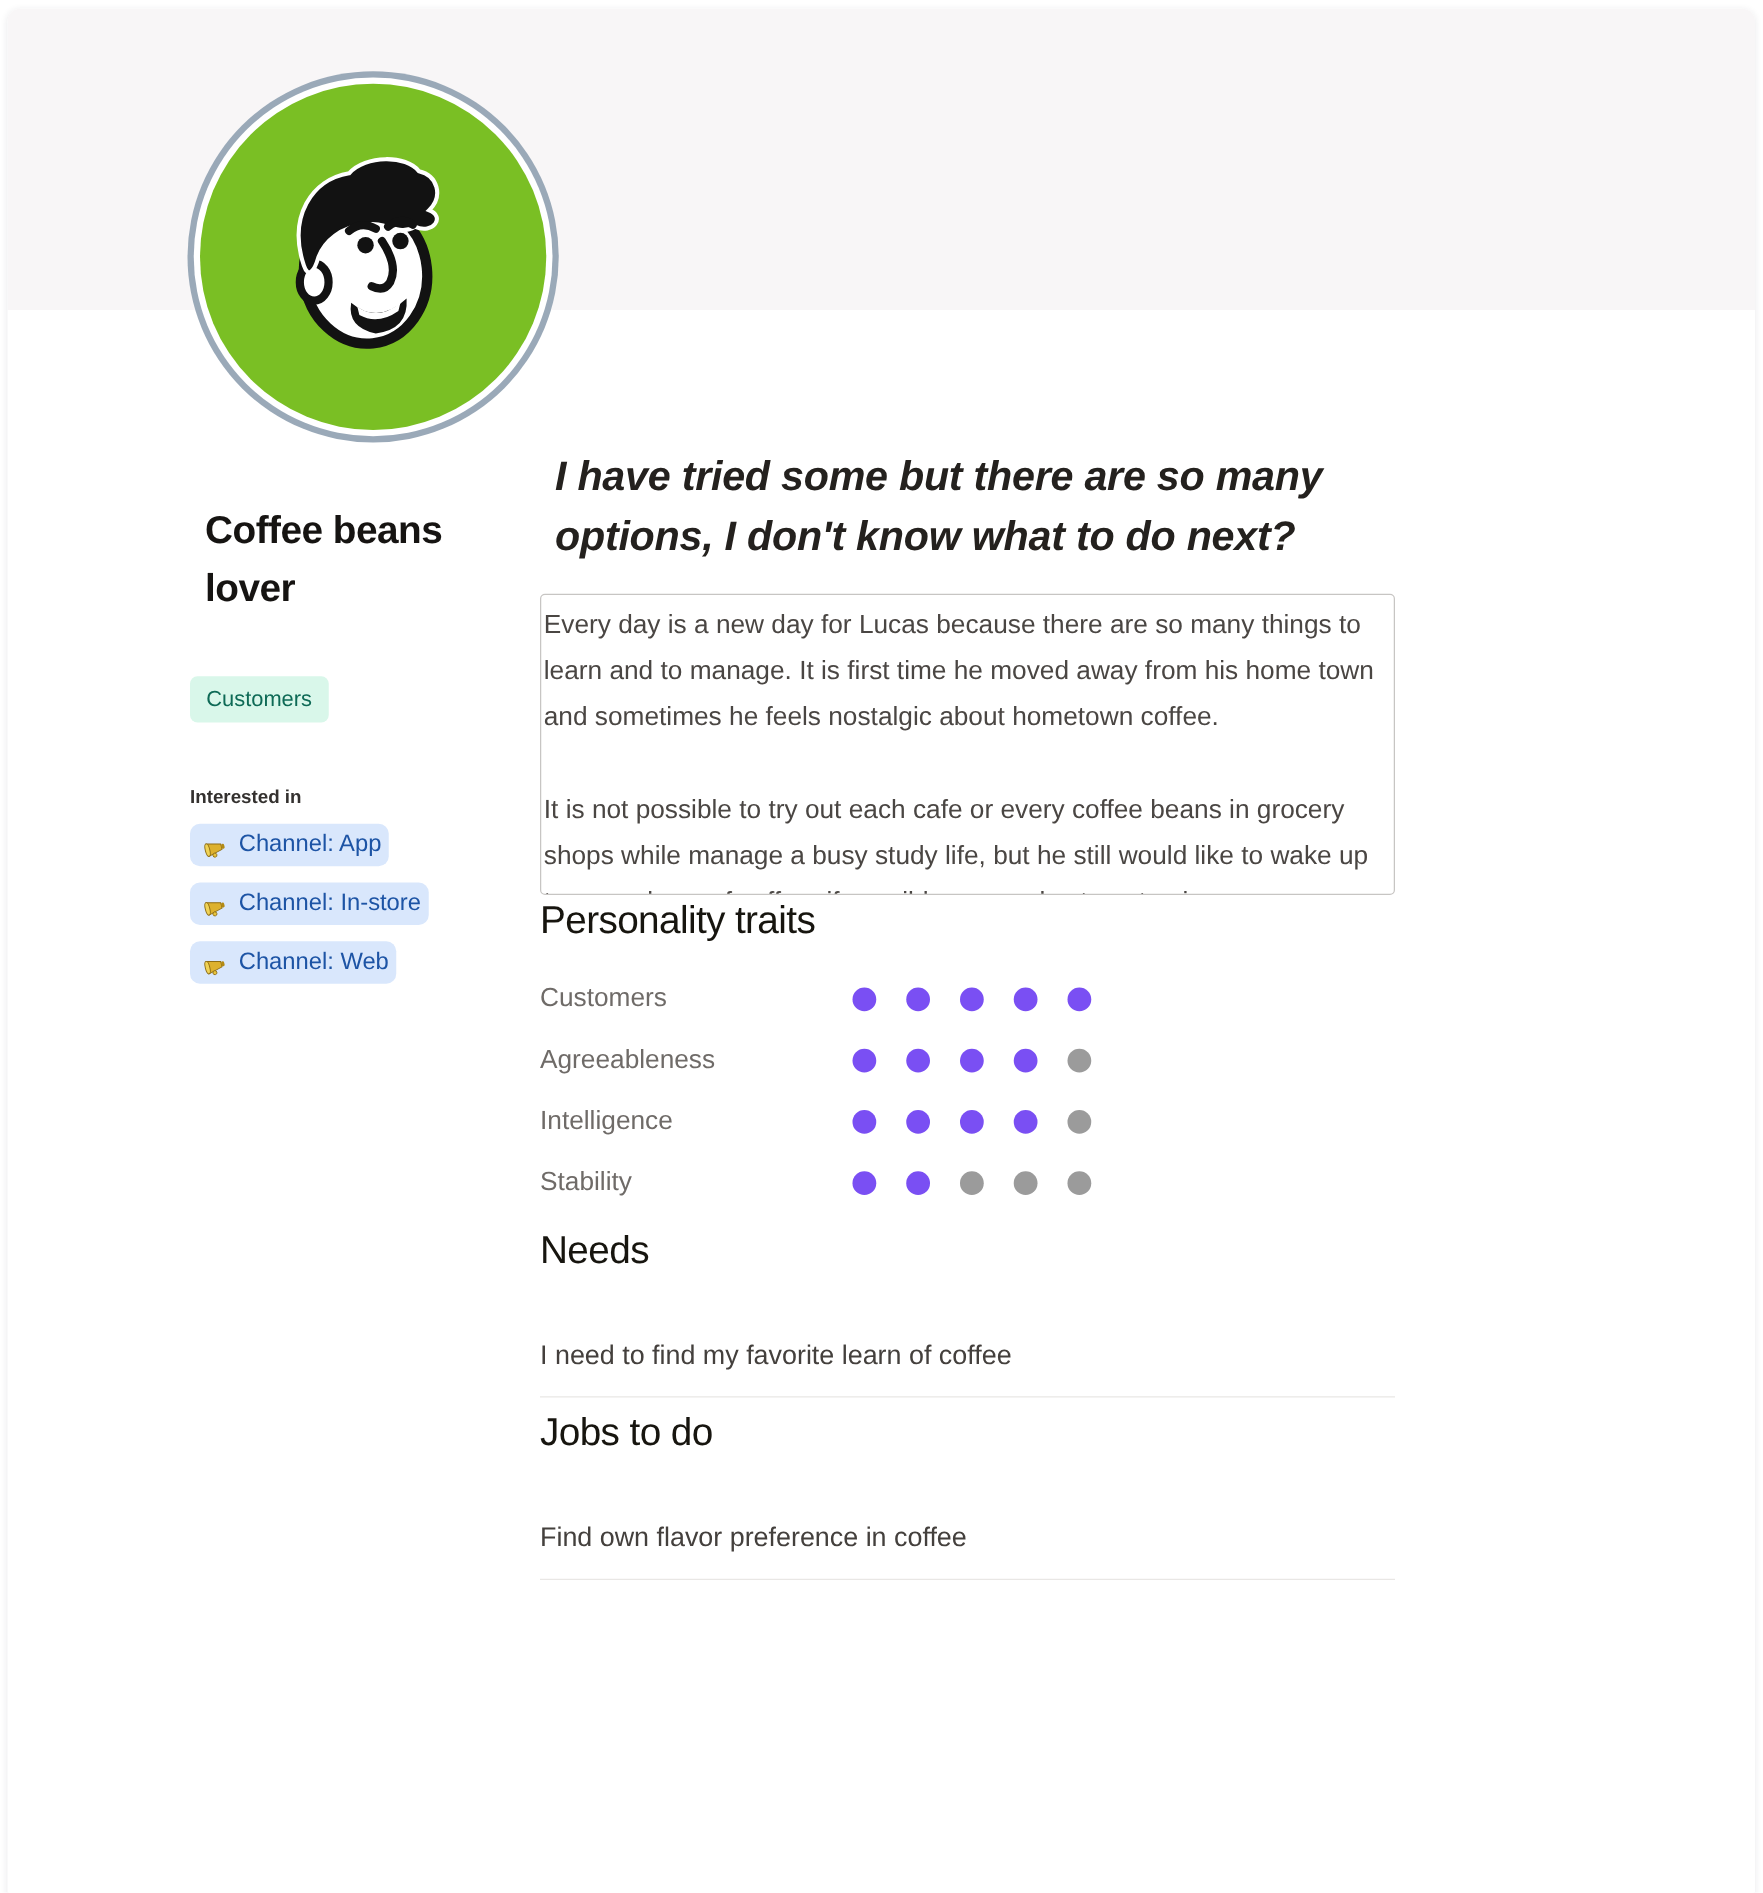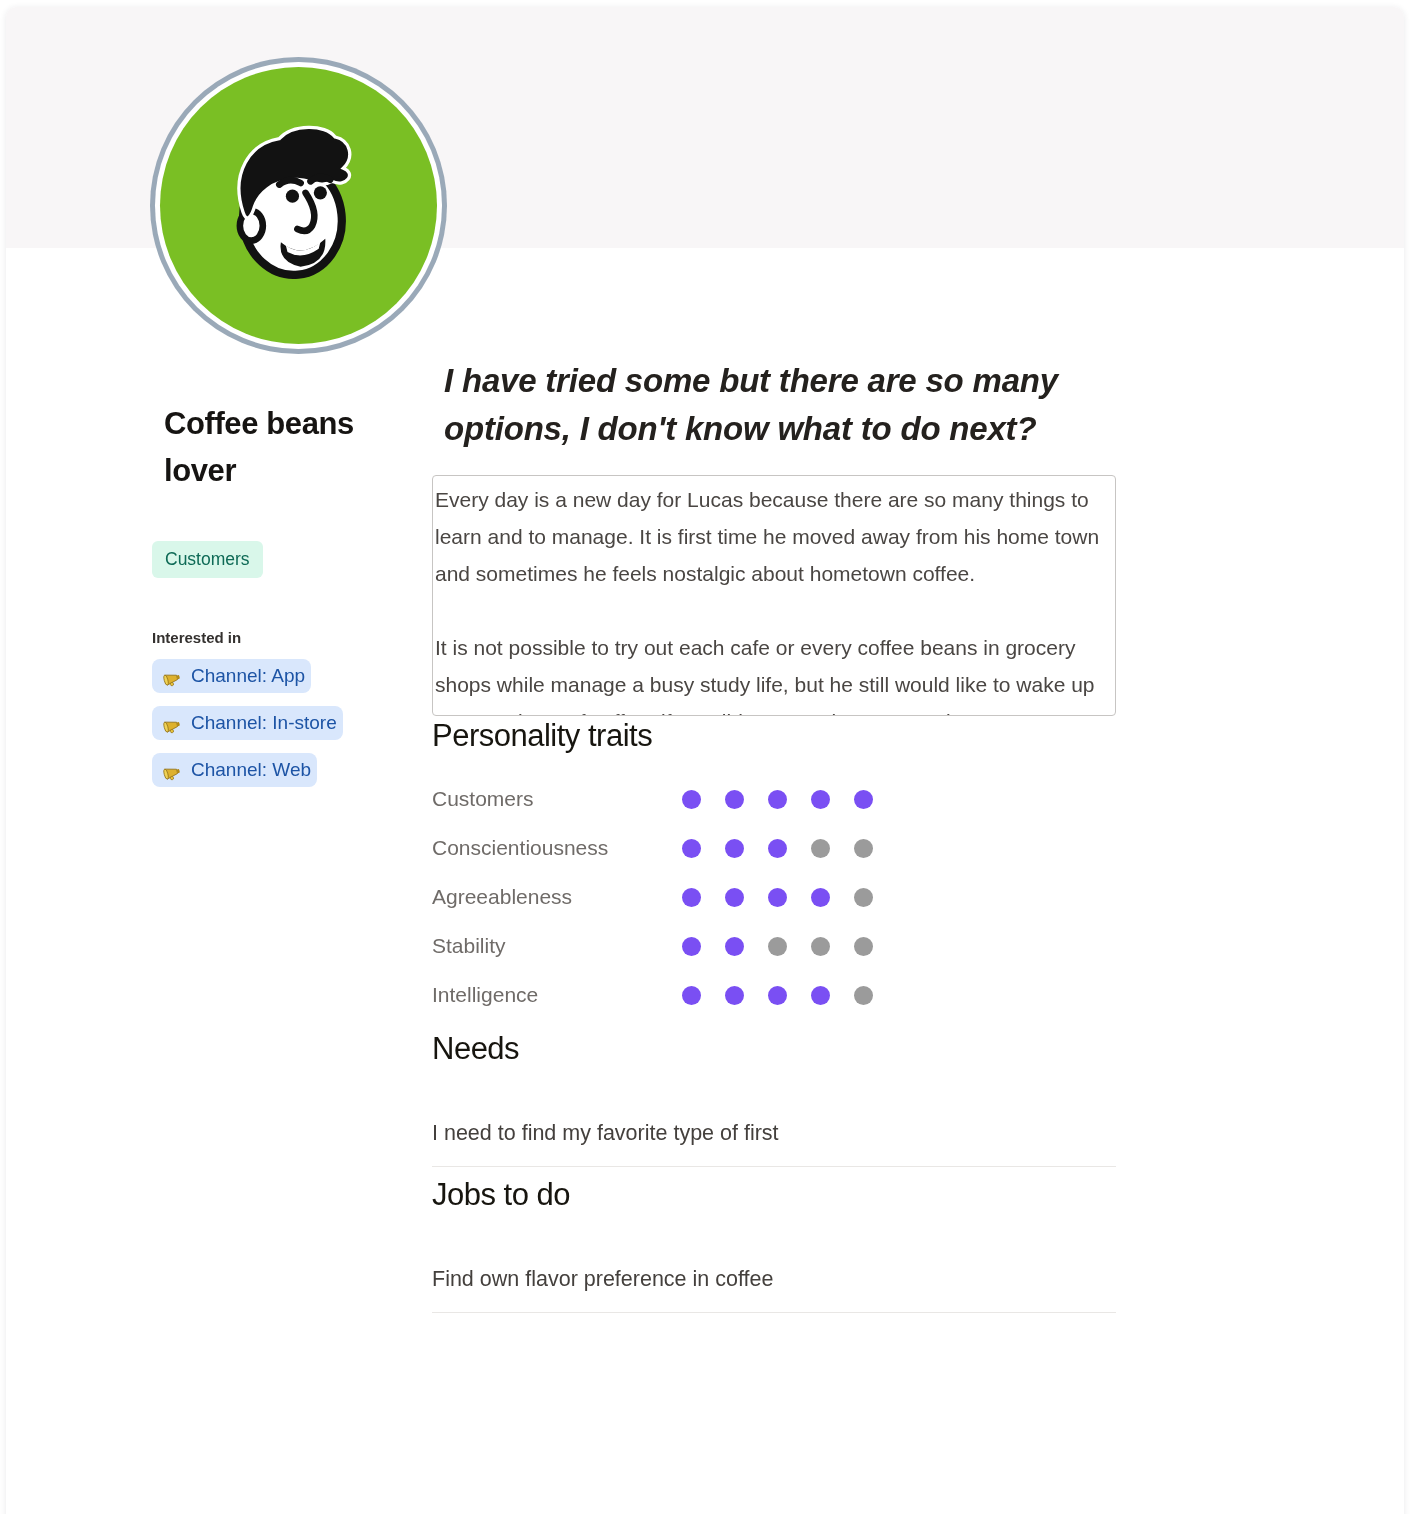--- a/index.html
+++ b/index.html
@@ -161,63 +161,53 @@
           <span class="trait-label">Customers</span>
           <span class="dots">
               <span class="dot filled"></span>
               <span class="dot filled"></span>
               <span class="dot filled"></span>
               <span class="dot filled"></span>
               <span class="dot filled"></span>
             </span>
         </div>
         <div class="trait-row">
-          <span class="trait-label">Conscientiousness</span>
-          <span class="dots">
-              <span class="dot filled"></span>
-              <span class="dot filled"></span>
-              <span class="dot filled"></span>
-              <span class="dot empty"></span>
-              <span class="dot empty"></span>
-            </span>
-        </div>
-        <div class="trait-row">
           <span class="trait-label">Agreeableness</span>
           <span class="dots">
               <span class="dot filled"></span>
               <span class="dot filled"></span>
               <span class="dot filled"></span>
               <span class="dot filled"></span>
               <span class="dot empty"></span>
             </span>
         </div>
         <div class="trait-row">
+          <span class="trait-label">Intelligence</span>
+          <span class="dots">
+              <span class="dot filled"></span>
+              <span class="dot filled"></span>
+              <span class="dot filled"></span>
+              <span class="dot filled"></span>
+              <span class="dot empty"></span>
+            </span>
+        </div>
+        <div class="trait-row">
           <span class="trait-label">Stability</span>
           <span class="dots">
               <span class="dot filled"></span>
               <span class="dot filled"></span>
               <span class="dot empty"></span>
               <span class="dot empty"></span>
               <span class="dot empty"></span>
             </span>
         </div>
-        <div class="trait-row">
-          <span class="trait-label">Intelligence</span>
-          <span class="dots">
-              <span class="dot filled"></span>
-              <span class="dot filled"></span>
-              <span class="dot filled"></span>
-              <span class="dot filled"></span>
-              <span class="dot empty"></span>
-            </span>
-        </div>
       </div>
 
       <h2 class="section-heading needs-heading">Needs</h2>
-      <div class="list-item-text">I need to find my favorite type of first</div>
+      <div class="list-item-text">I need to find my favorite learn of coffee</div>
       <hr class="divider">
 
       <h2 class="section-heading jobs-heading">Jobs to do</h2>
       <div class="list-item-text">Find own flavor preference in coffee</div>
       <hr class="divider">
     </main>
   </div>
 </div>
 
 </body></html>

